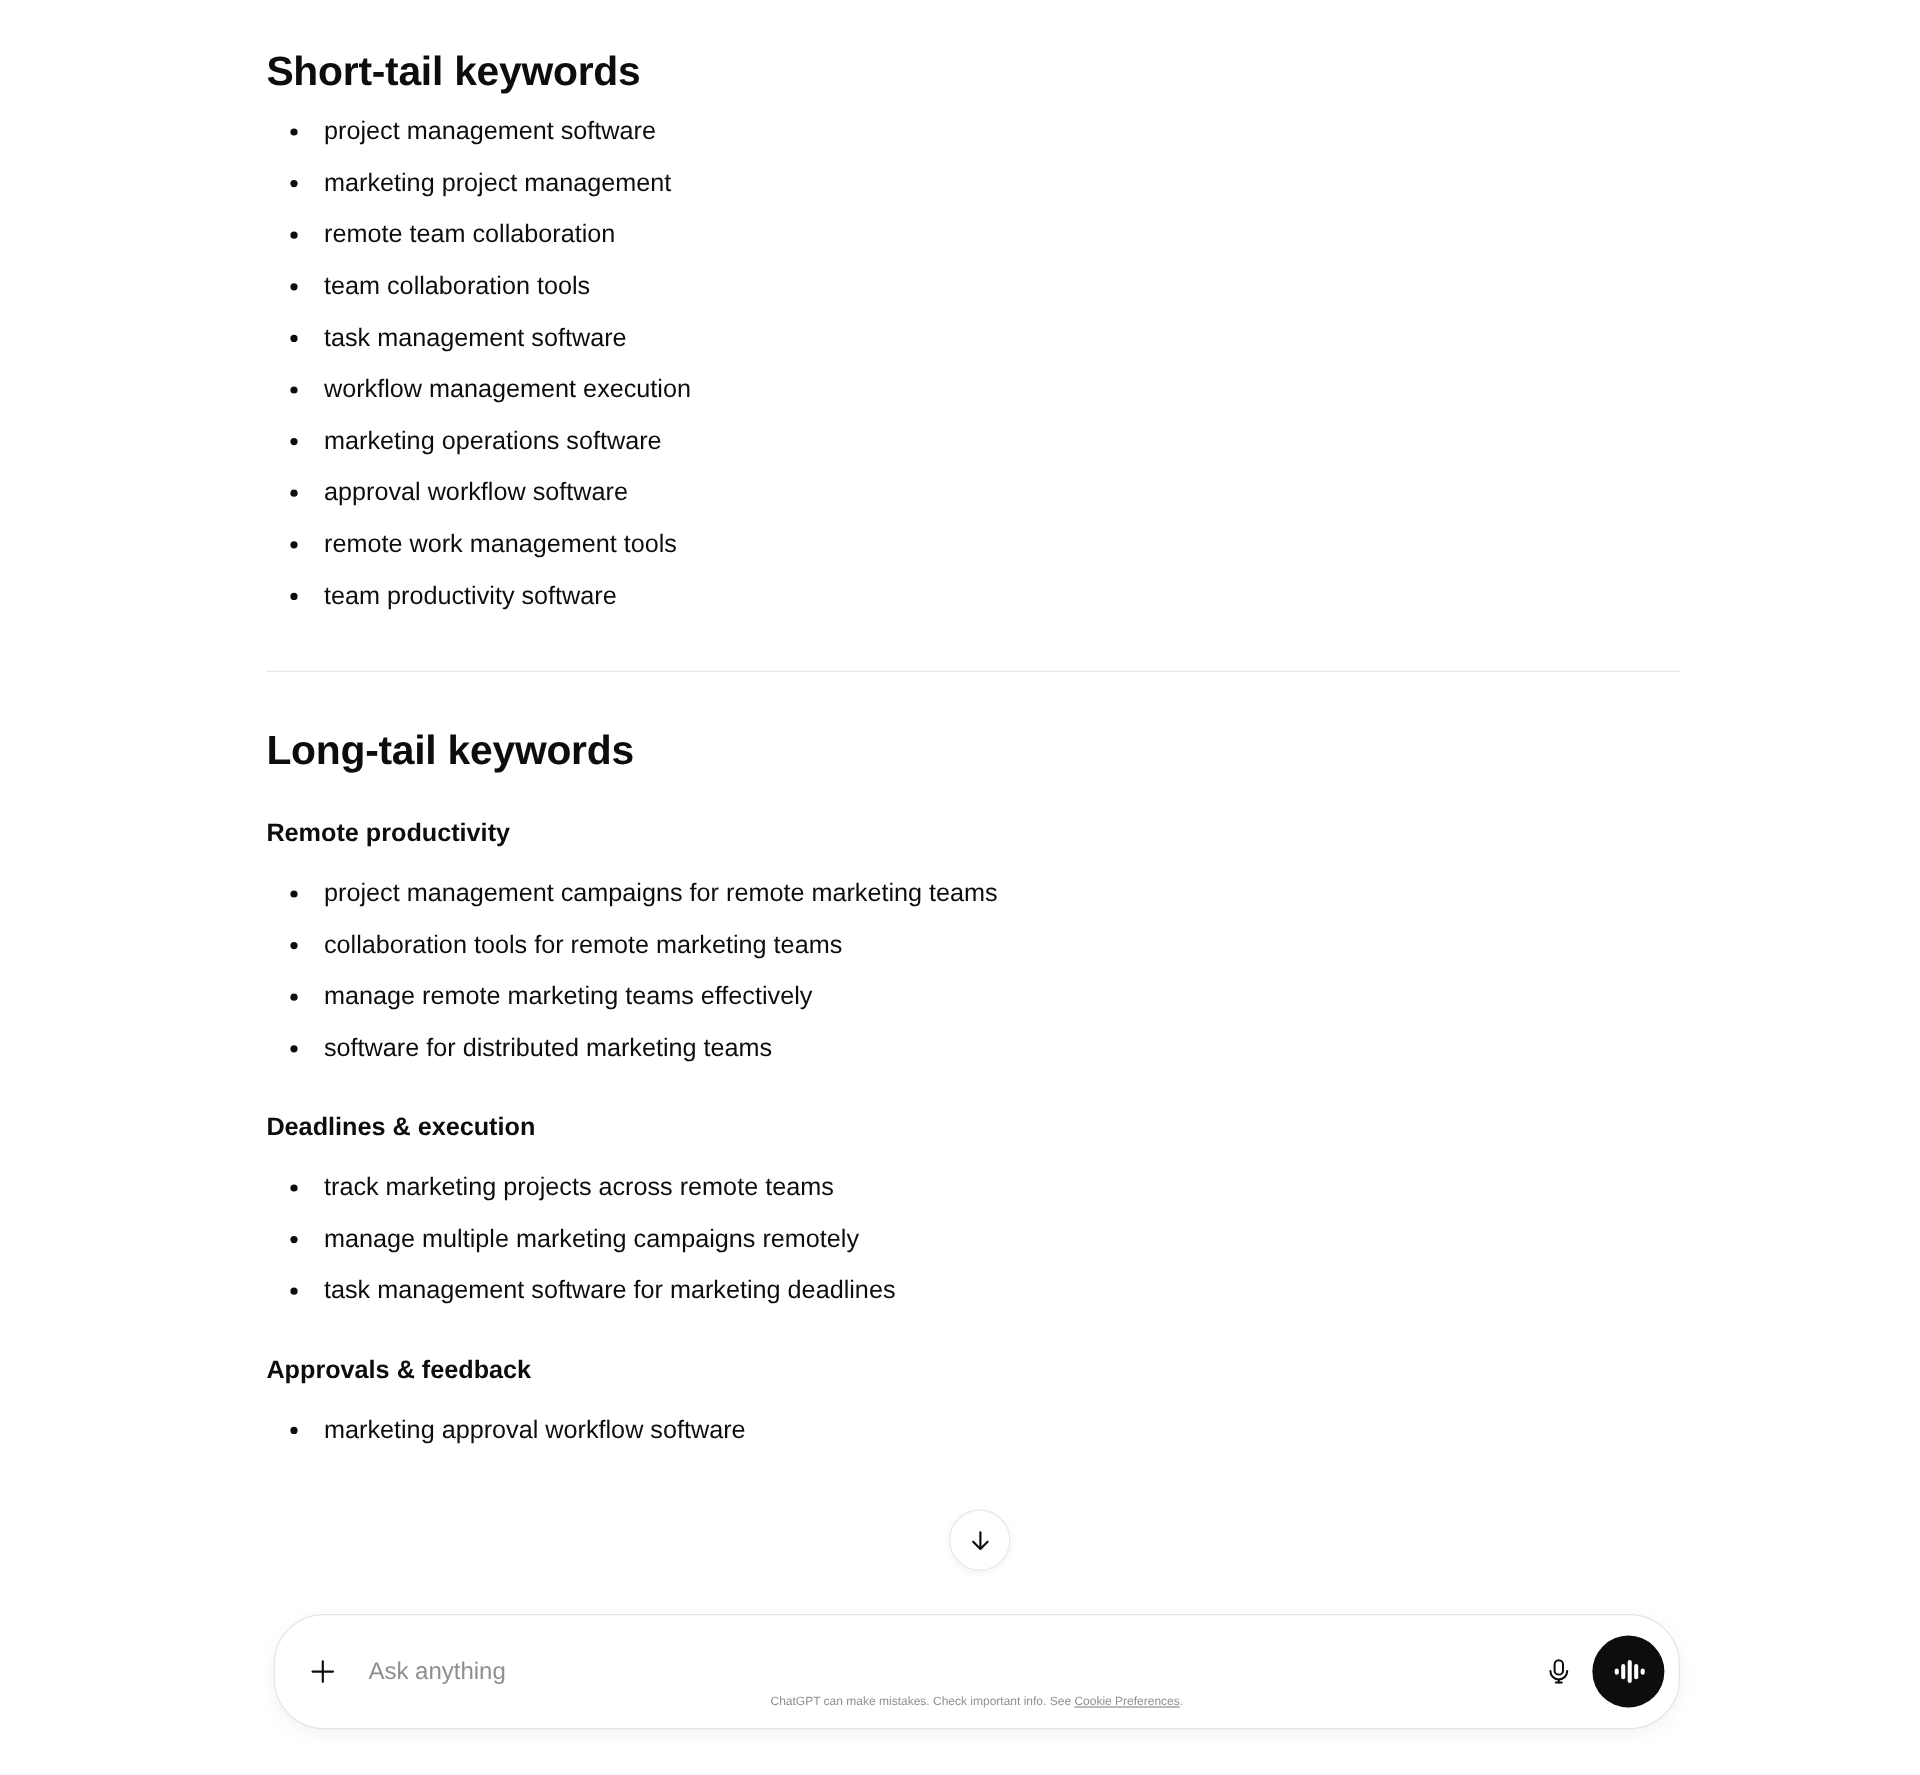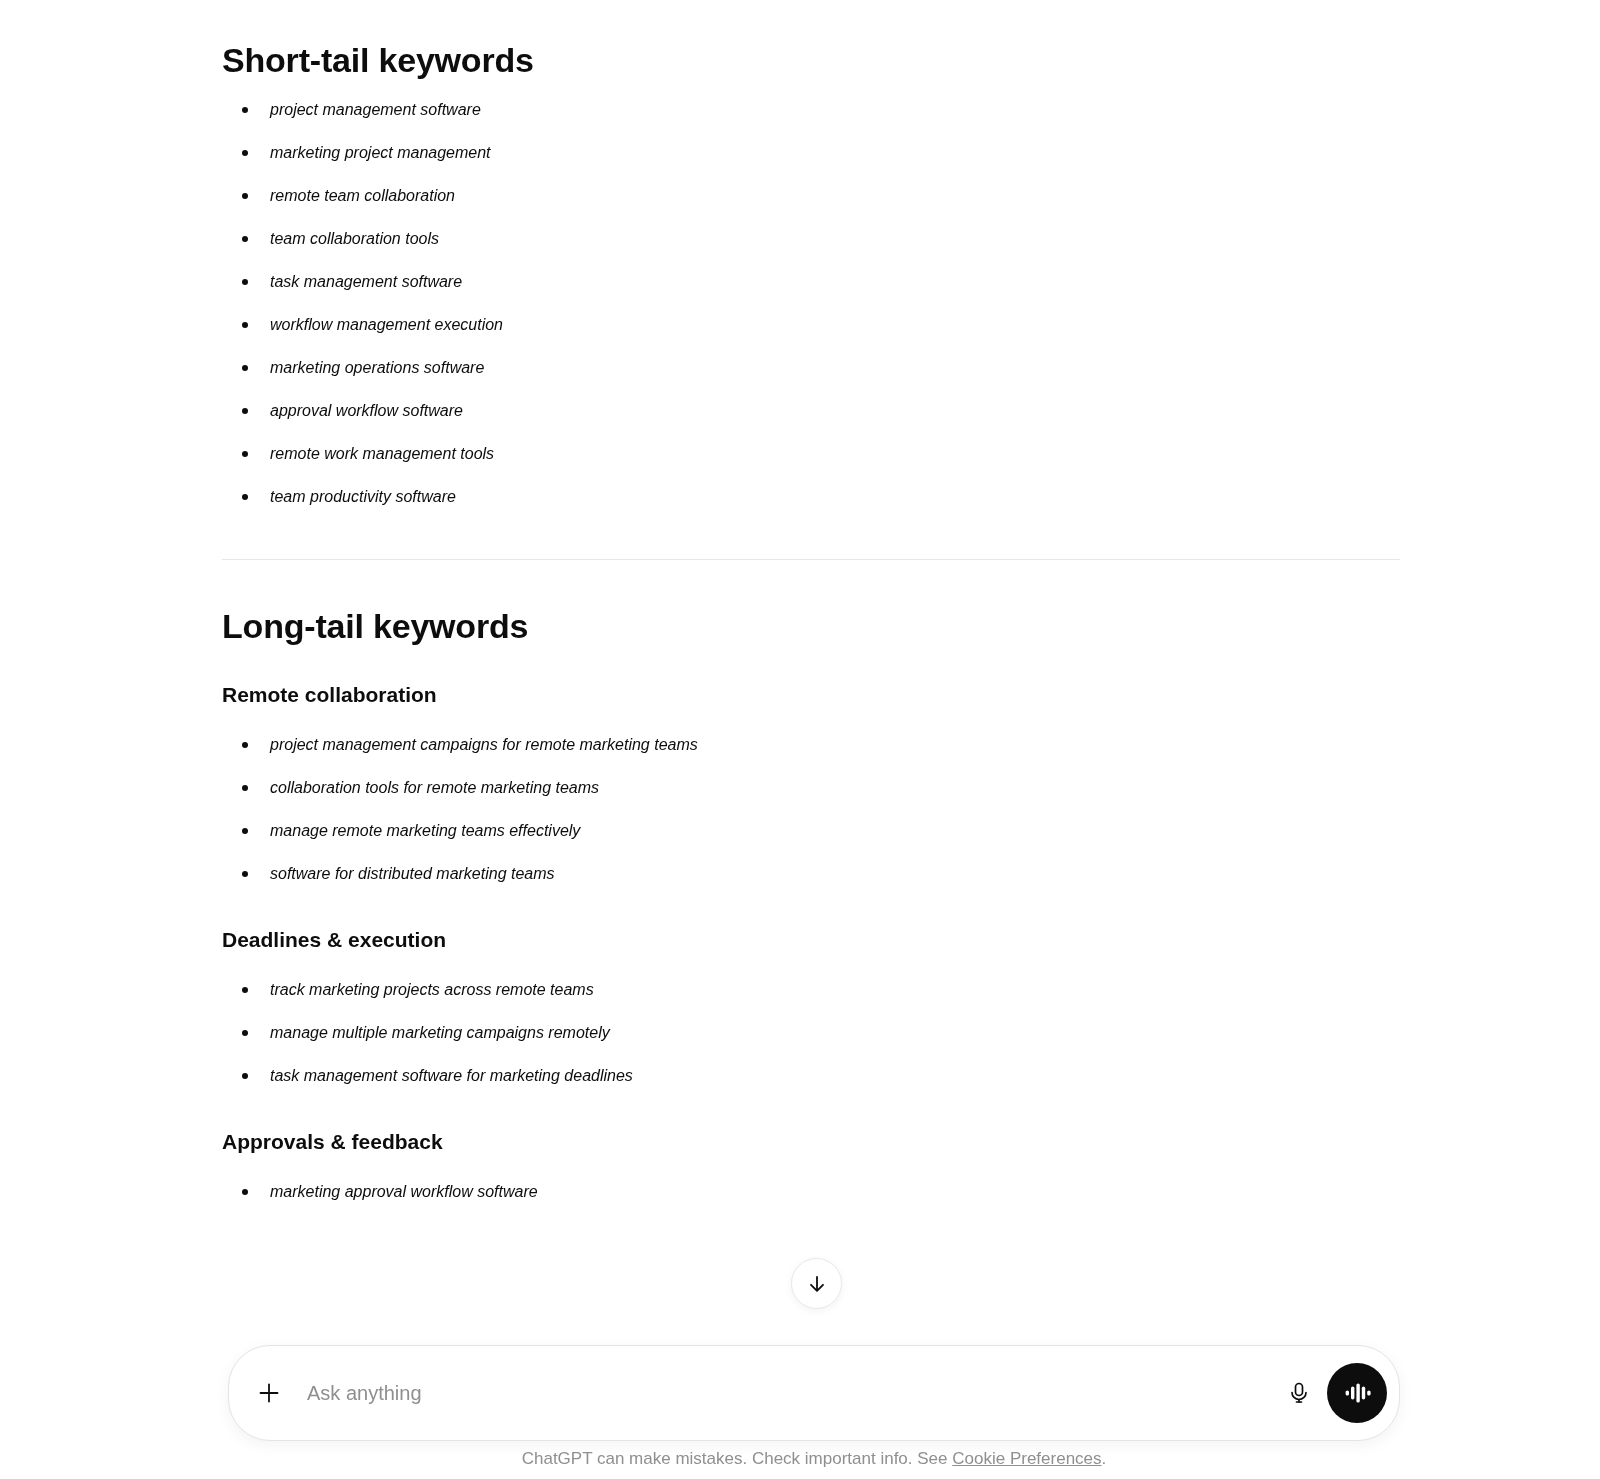--- a/index.html
+++ b/index.html
@@ -33,25 +33,24 @@
     margin-top: 38px;
   }
   ul.kw-list {
     list-style: none;
     margin-top: 19px;
     padding-left: 48px;
   }
   ul.kw-list.after-h3 { margin-top: 22px; }
   ul.kw-list li {
     position: relative;
-    font-size: 16px;
+    font-size: 21px;
     line-height: 28px;
     margin-bottom: 15px;
     color: #0d0d0d;
-    font-style: italic;
   }
   ul.kw-list li .bullet-dot {
     position: absolute;
     left: -28px; top: 11px;
     width: 6px; height: 6px;
     border-radius: 50%;
     background: #0d0d0d;
     display: block;
   }
   hr.md-divider {
@@ -109,24 +108,24 @@
     border-radius: 50%;
     background: #0d0d0d;
     display: flex; align-items: center; justify-content: center;
     cursor: pointer;
     flex: 0 0 auto;
     margin-left: 6px;
   }
   
   .footer {
     position: absolute;
-    left: 228px; top: 1448px;
+    left: 228px; top: 1408px;
     width: 1172px;
     text-align: center;
-    font-size: 17px;
+    font-size: 10px;
     line-height: 21px;
     color: #8f8f8f;
   }
   .footer a {
     color: #8f8f8f;
     text-decoration: underline;
     cursor: pointer;
   }
 </style>
 </head>
@@ -146,21 +145,21 @@
     <li><span class="bullet-dot"></span><span>marketing operations software</span></li>
     <li><span class="bullet-dot"></span><span>approval workflow software</span></li>
     <li><span class="bullet-dot"></span><span>remote work management tools</span></li>
     <li><span class="bullet-dot"></span><span>team productivity software</span></li>
   </ul>
 
   <hr class="md-divider">
 
   <h2 class="md-h2 h2-after-hr">Long-tail keywords</h2>
 
-  <h3 class="md-h3">Remote collaboration</h3>
+  <h3 class="md-h3">Remote productivity</h3>
   <ul class="kw-list after-h3">
     <li><span class="bullet-dot"></span><span>project management campaigns for remote marketing teams</span></li>
     <li><span class="bullet-dot"></span><span>collaboration tools for remote marketing teams</span></li>
     <li><span class="bullet-dot"></span><span>manage remote marketing teams effectively</span></li>
     <li><span class="bullet-dot"></span><span>software for distributed marketing teams</span></li>
   </ul>
 
   <h3 class="md-h3">Deadlines &amp; execution</h3>
   <ul class="kw-list after-h3">
     <li><span class="bullet-dot"></span><span>track marketing projects across remote teams</span></li>

